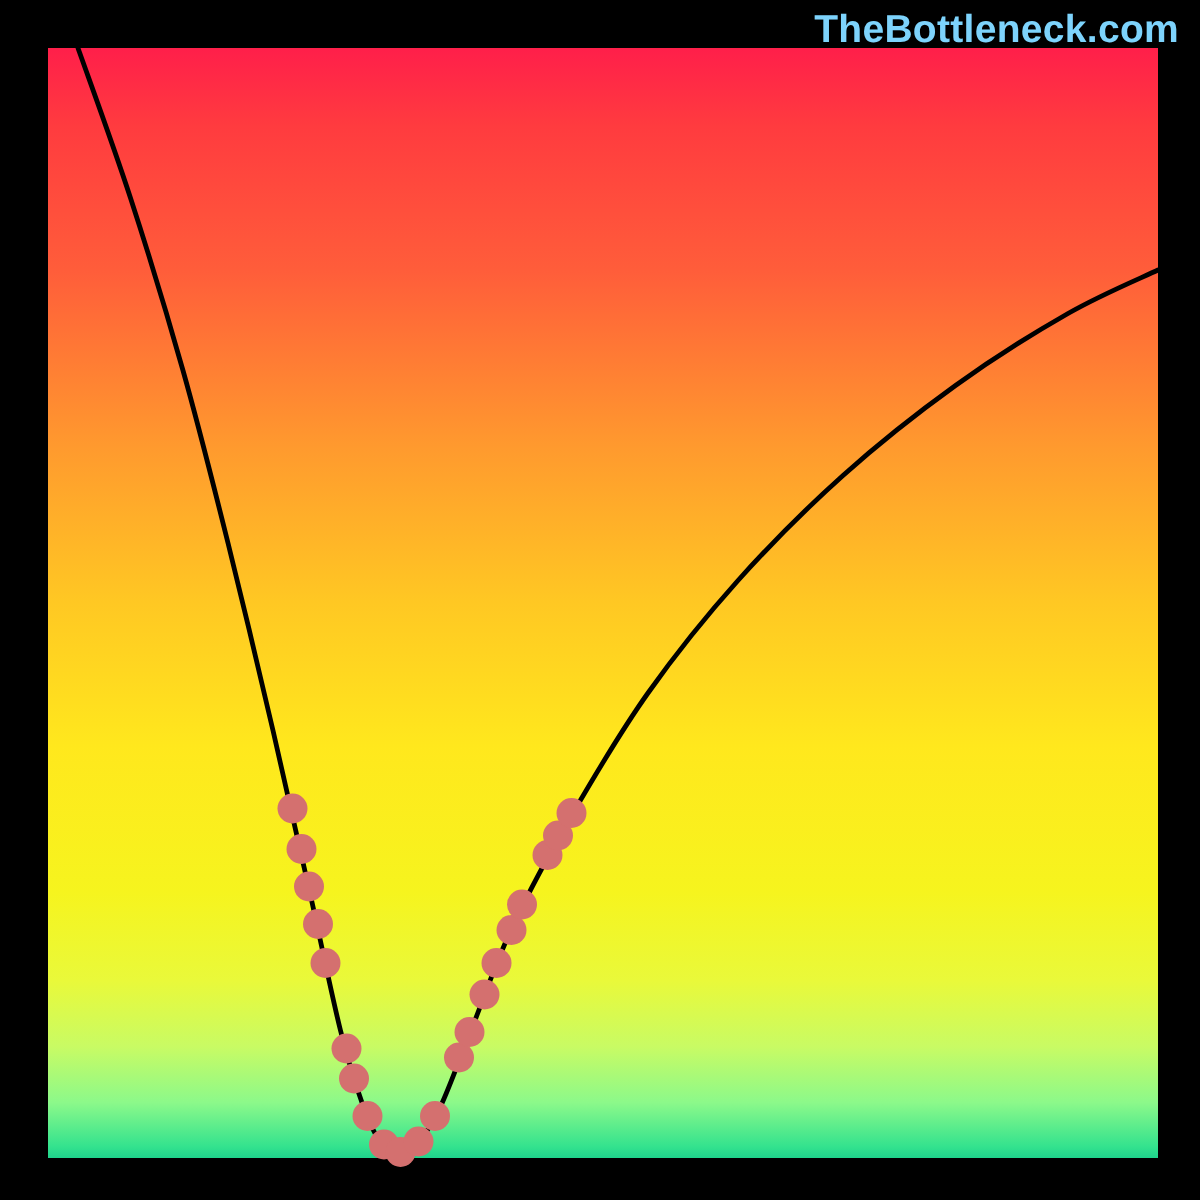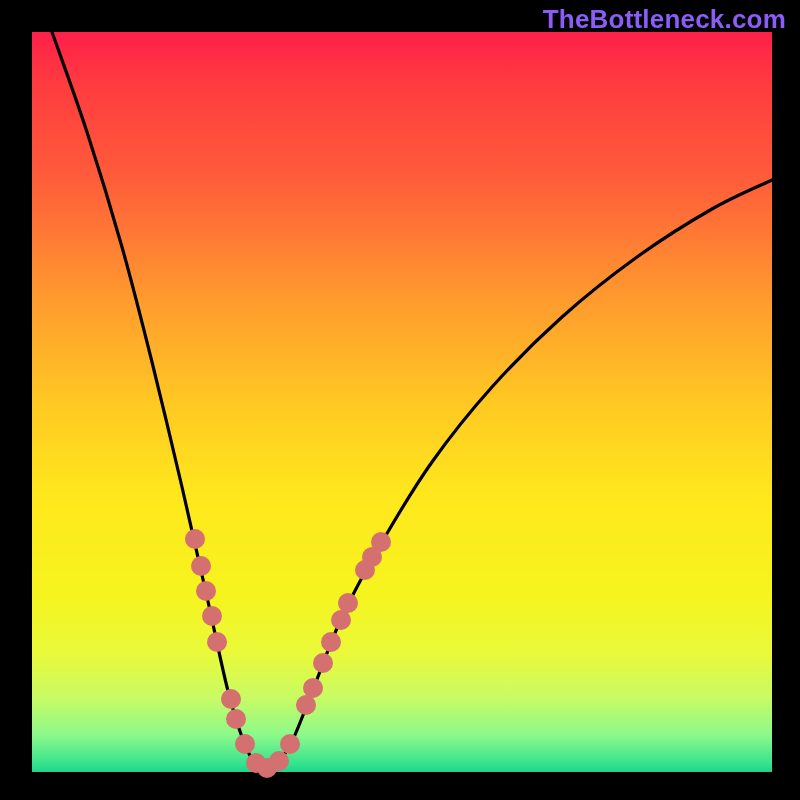--- a/index.html
+++ b/index.html
@@ -10,21 +10,21 @@
     background: #000;
     position: relative;
   }
   .watermark {
     position: absolute;
     top: 4px;
     right: 14px;
     font-family: Arial, Helvetica, sans-serif;
     font-size: 26px;
     font-weight: 600;
-    color: #8b5cf6;
+    color: #7dd3fc;
     letter-spacing: 0.2px;
     z-index: 3;
     text-align: right;
   }
   .plot {
     position: absolute;
     left: 32px;
     top: 32px;
     width: 740px;
     height: 740px;

